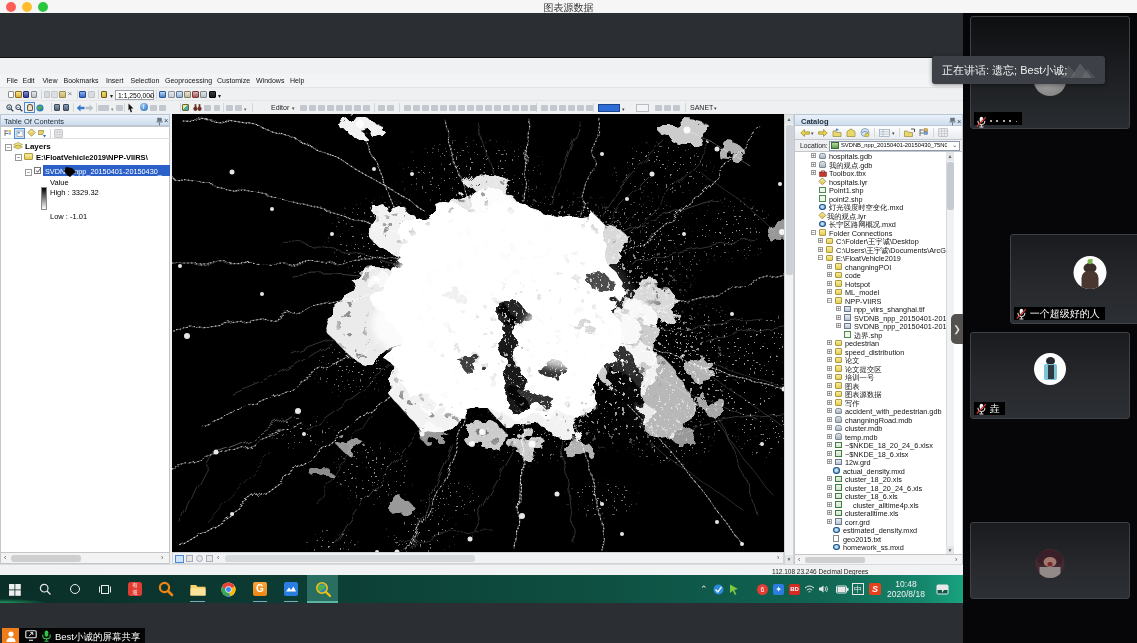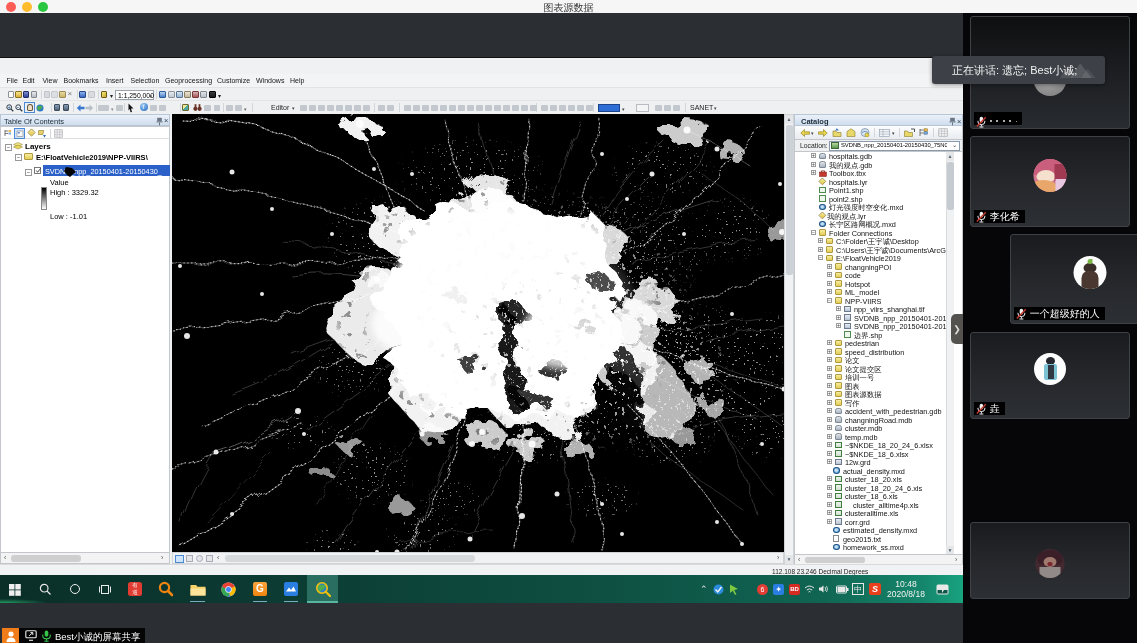--- a/index.html
+++ b/index.html
@@ -39,21 +39,21 @@
 .shpi{background:#eef6ee;border:0.5px solid #4e8c4e}
 
 #taskbar{left:0;top:575px;width:963px;height:28px;background:linear-gradient(90deg,#0a2e28 0%,#0c3c34 30%,#0e4e41 60%,#106452 85%,#15876c 96%,#18a37f 100%);}
 
 #sidebar{left:963px;top:13px;width:174px;height:630px;background:#060608}
 .tile{position:absolute;left:7px;width:160px;background:linear-gradient(#1a1b1e 0%,#26282c 55%,#2c2f33 100%);border:1px solid #3e4146;border-radius:3px}
 .av{position:absolute;left:50%;border-radius:50%;transform:translateX(-50%)}
 .nlab{position:absolute;left:3px;bottom:3px;background:#000;color:#fff;font-size:10px;height:13px;line-height:13px;padding:0 5px 0 2px;white-space:nowrap}
 .nlab svg{vertical-align:-2.5px}
 
-#tip{left:932px;top:56px;width:173px;height:28px;background:#3d4147;border-radius:3px;color:#f0f0f0;font-size:11px;line-height:28px;padding-left:20px;box-shadow:0 1px 4px rgba(0,0,0,.4)}
+#tip{left:932px;top:56px;width:173px;height:28px;background:#3d4147;border-radius:3px;color:#f0f0f0;font-size:11px;line-height:28px;padding-left:10px;box-shadow:0 1px 4px rgba(0,0,0,.4)}
 #collapse{left:951px;top:314px;width:12px;height:30px;background:#54524e;border-radius:5px 0 0 5px;color:#ddd;font-size:9px;line-height:30px;text-align:center}
 
 #pillav{left:2px;top:628px;width:17px;height:15px;background:#f07d1a}
 #pill{left:19px;top:628px;width:126px;height:15px;background:#050505;color:#fff;font-size:10px;line-height:15px}
 </style></head><body>
 <div id="macbar" class="a">
 <div class="a dot" style="left:6px;background:#ff5e57"></div>
 <div class="a dot" style="left:22px;background:#ffbd2e"></div>
 <div class="a dot" style="left:38px;background:#28c73f"></div>
 <div class="a t">图表源数据</div>
@@ -918,36 +918,20 @@
 <div class="tile" style="top:3px;height:113px;background:linear-gradient(#0e0f11 0%,#1c1e21 50%,#292c30 100%);">
       <span class="av" style="top:46px;width:33px;height:33px;background:radial-gradient(circle at 40% 35%,#b8b8b8,#8e8e8e 60%,#7a7a7a)"></span>
       <span class="nlab"><svg width="11" height="12" viewBox="0 0 11 12">
           <rect x="3.7" y="0.8" width="3.4" height="5.6" rx="1.7" fill="#f2f2f2"></rect>
           <path d="M2 4.8 L2 6 Q2 8.6 5.4 8.6 Q8.8 8.6 8.8 6 L8.8 4.8" stroke="#f2f2f2" stroke-width="1" fill="none"></path>
           <line x1="5.4" y1="8.6" x2="5.4" y2="10.6" stroke="#f2f2f2" stroke-width="1"></line>
           <line x1="3.4" y1="11" x2="7.4" y2="11" stroke="#f2f2f2" stroke-width="1"></line>
           <line x1="0.8" y1="10.4" x2="9.8" y2="1.2" stroke="#c8382e" stroke-width="1.4"></line>
         </svg> <span style="display:inline-block;vertical-align:3px"><span style="display:inline-block;width:2px;height:2px;background:#e8e8e8;border-radius:50%;margin-right:4.5px"></span><span style="display:inline-block;width:2px;height:2px;background:#e8e8e8;border-radius:50%;margin-right:4.5px"></span><span style="display:inline-block;width:2px;height:2px;background:#e8e8e8;border-radius:50%;margin-right:4.5px"></span><span style="display:inline-block;width:2px;height:2px;background:#e8e8e8;border-radius:50%;margin-right:4.5px"></span><span style="display:inline-block;width:1.3px;height:1.3px;background:#c8c8c8;border-radius:50%"></span></span></span>
     </div>
-    <div class="tile" style="top:123px;height:91px;">
-      <span class="av" style="top:22px;width:33px;height:33px;background:#d4788f;overflow:hidden">
-        <span class="a" style="left:-2px;top:-2px;width:37px;height:18px;background:#c95f7d"></span>
-        <span class="a" style="left:3px;top:11px;width:19px;height:13px;background:#f4e0cc;border-radius:50%"></span>
-        <span class="a" style="left:-3px;top:21px;width:26px;height:13px;background:#e8a66a;border-radius:50% 50% 0 0"></span>
-        <span class="a" style="left:21px;top:5px;width:12px;height:17px;background:#a03a52"></span>
-        <span class="a" style="left:22px;top:20px;width:11px;height:13px;background:#e8c8e0"></span>
-      </span>
-      <span class="nlab"><svg width="11" height="12" viewBox="0 0 11 12">
-          <rect x="3.7" y="0.8" width="3.4" height="5.6" rx="1.7" fill="#f2f2f2"></rect>
-          <path d="M2 4.8 L2 6 Q2 8.6 5.4 8.6 Q8.8 8.6 8.8 6 L8.8 4.8" stroke="#f2f2f2" stroke-width="1" fill="none"></path>
-          <line x1="5.4" y1="8.6" x2="5.4" y2="10.6" stroke="#f2f2f2" stroke-width="1"></line>
-          <line x1="3.4" y1="11" x2="7.4" y2="11" stroke="#f2f2f2" stroke-width="1"></line>
-          <line x1="0.8" y1="10.4" x2="9.8" y2="1.2" stroke="#c8382e" stroke-width="1.4"></line>
-        </svg> 李化希</span>
-    </div>
     <div class="tile" style="top:221px;height:90px;margin-left:40px;">
       <span class="av" style="top:21px;width:33px;height:33px;background:#fdfdfd;overflow:hidden">
         <span class="a" style="left:10px;top:7px;width:13px;height:10px;background:#3a2e28;border-radius:50%"></span>
         <span class="a" style="left:8px;top:15px;width:17px;height:18px;background:#4a3830;border-radius:40% 40% 0 0"></span>
         <span class="a" style="left:14px;top:3px;width:5px;height:5px;background:#7ab648;border-radius:50% 0 50% 50%"></span>
       </span>
       <span class="nlab"><svg width="11" height="12" viewBox="0 0 11 12">
           <rect x="3.7" y="0.8" width="3.4" height="5.6" rx="1.7" fill="#f2f2f2"></rect>
           <path d="M2 4.8 L2 6 Q2 8.6 5.4 8.6 Q8.8 8.6 8.8 6 L8.8 4.8" stroke="#f2f2f2" stroke-width="1" fill="none"></path>
           <line x1="5.4" y1="8.6" x2="5.4" y2="10.6" stroke="#f2f2f2" stroke-width="1"></line>

